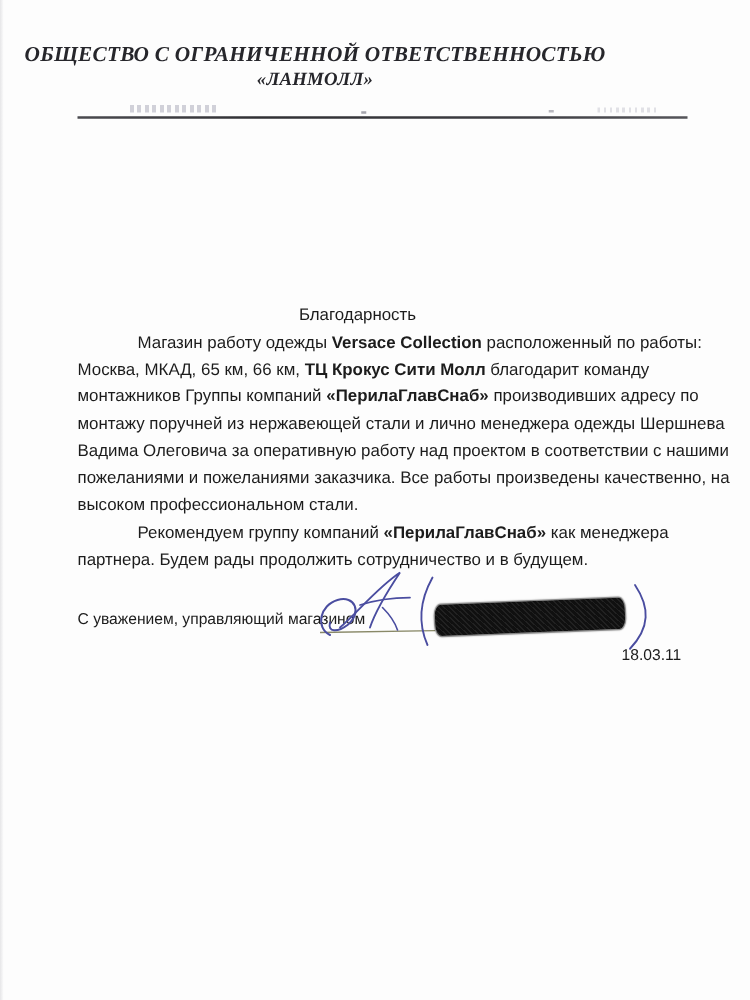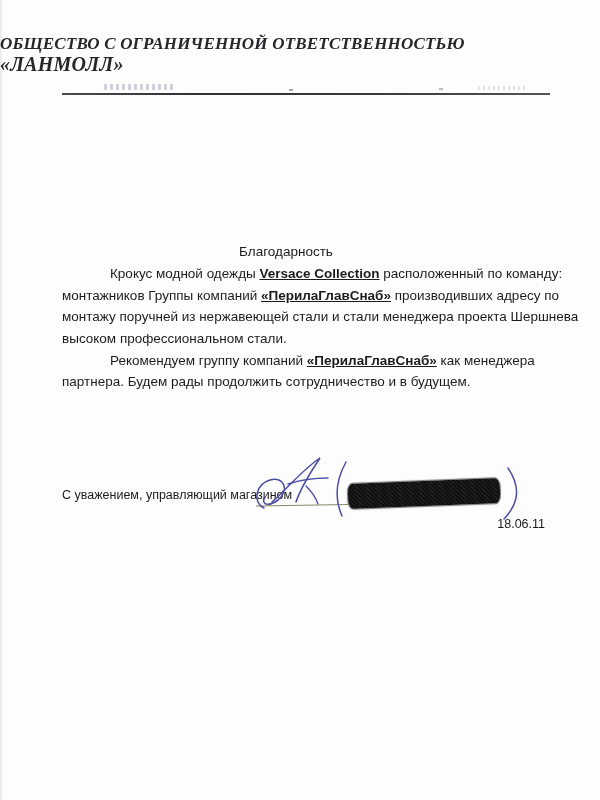--- a/index.html
+++ b/index.html
@@ -21,42 +21,42 @@
   }
   .scan-dot1{position:absolute;left:289px;top:89px;width:4px;height:2px;background:#8f8f99;opacity:.8;}
   .scan-dot2{position:absolute;left:439px;top:88px;width:4px;height:2px;background:#9a9aa4;opacity:.7;}
   .scan-smudge-right{
     position:absolute;left:478px;top:86px;width:48px;height:4px;
     background:repeating-linear-gradient(90deg,#cfcfd8 0 2px,rgba(255,255,255,0) 2px 5px);
     opacity:.6;filter:blur(.3px);
   }
   
   .header{
-    position:absolute;left:0;top:34px;width:504px;text-align:left;
+    position:absolute;left:0;top:34px;width:504px;text-align:center;
     font-family:"Liberation Serif", serif;font-style:italic;font-weight:600;
     font-size:17px;line-height:20px;color:var(--header-ink,#26262b);
     letter-spacing:.2px;
   }
-  .header .h2{font-size:20px;}
+  .header .h2{font-size:15px;}
   .divider{
     position:absolute;left:62px;top:93px;width:488px;height:2px;
     background:linear-gradient(to right,#4a4a4f,#303034 30%,#3c3c41 70%,#55555a);
   }
   
   .doc-title{
     position:absolute;left:0;top:244px;width:572px;text-align:center;
     font-size:13.5px;color:var(--ink,#1c1c1c);
   }
   .body-text{
     position:absolute;left:62px;top:263px;width:500px;
     font-size:13.5px;line-height:21.7px;color:var(--ink,#1c1c1c);
   }
   .line{white-space:nowrap;height:21.7px;}
   .line.first{text-indent:48px;}
-  .b{font-weight:700;text-decoration:underline;}
+  .b{font-weight:700;}
   
   .closing-label{
     position:absolute;left:62px;top:488px;font-size:12.5px;color:var(--ink,#1c1c1c);
   }
   .signature-svg{position:absolute;left:248px;top:456px;width:290px;height:70px;}
   .redaction-bar{
     position:absolute;left:348px;top:481px;width:152px;height:25px;
     background:var(--redaction,#101010);
     border-radius:5px/9px;
     transform:rotate(-2.2deg);
@@ -78,23 +78,26 @@
 
 <div class="header">
   <div>ОБЩЕСТВО С ОГРАНИЧЕННОЙ ОТВЕТСТВЕННОСТЬЮ</div>
   <div class="h2">«ЛАНМОЛЛ»</div>
 </div>
 <div class="divider"></div>
 
 <div class="doc-title">Благодарность</div>
 
 <div class="body-text">
-  <div class="line first"><span>Крокус модной одежды </span><span class="b">Versace Collection</span><span> расположенный по команду:</span></div>
+  <div class="line first"><span>Магазин работу одежды </span><span class="b">Versace Collection</span><span> расположенный по работы:</span></div>
+  <div class="line"><span>Москва, МКАД, 65 км, 66 км, </span><span class="b">ТЦ Крокус Сити Молл</span><span>  благодарит команду</span></div>
   <div class="line"><span>монтажников Группы компаний </span><span class="b">«ПерилаГлавСнаб»</span><span> производивших адресу по</span></div>
-  <div class="line"><span>монтажу поручней из нержавеющей стали  и стали менеджера проекта Шершнева</span></div>
+  <div class="line"><span>монтажу поручней из нержавеющей стали  и лично менеджера одежды Шершнева</span></div>
+  <div class="line"><span>Вадима Олеговича за оперативную работу над проектом в соответствии с нашими</span></div>
+  <div class="line"><span>пожеланиями и пожеланиями заказчика. Все работы произведены качественно, на</span></div>
   <div class="line"><span>высоком профессиональном стали.</span></div>
   <div class="line first"><span>Рекомендуем группу компаний </span><span class="b">«ПерилаГлавСнаб»</span><span> как менеджера</span></div>
   <div class="line"><span>партнера. Будем рады продолжить сотрудничество и в будущем.</span></div>
 </div>
 
 <div class="closing-label">С уважением, управляющий магазином</div>
 
 <svg class="signature-svg" viewBox="0 0 290 70" xmlns="http://www.w3.org/2000/svg" aria-hidden="true">
 
   <path d="M8,50 L100,48.5" stroke="#74744e" stroke-width="1.1" fill="none" opacity=".85"></path>
@@ -104,13 +107,13 @@
   <path d="M40,28 C52,24 66,22 80,22" stroke="#4a4da0" stroke-width="1.4" fill="none" stroke-linecap="round"></path>
   <path d="M58,30 C64,36 68,42 70,48" stroke="#4a4da0" stroke-width="1.3" fill="none" stroke-linecap="round"></path>
 
   <path d="M98,6 C88,24 86,42 94,60" stroke="#4a4da0" stroke-width="1.5" fill="none" stroke-linecap="round"></path>
 
   <path d="M260,12 C272,30 272,46 256,63" stroke="#4a4da0" stroke-width="1.5" fill="none" stroke-linecap="round"></path>
 </svg>
 
 <div class="redaction-bar"></div>
 
-<div class="doc-date">18.06.11</div>
+<div class="doc-date">18.03.11</div>
 
 </body></html>

